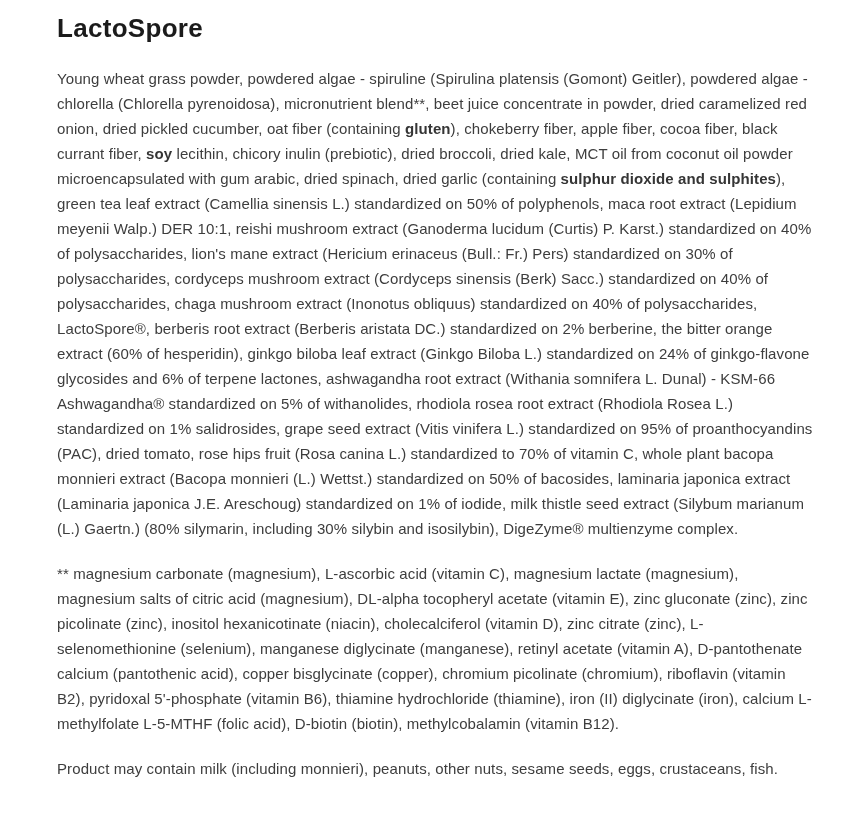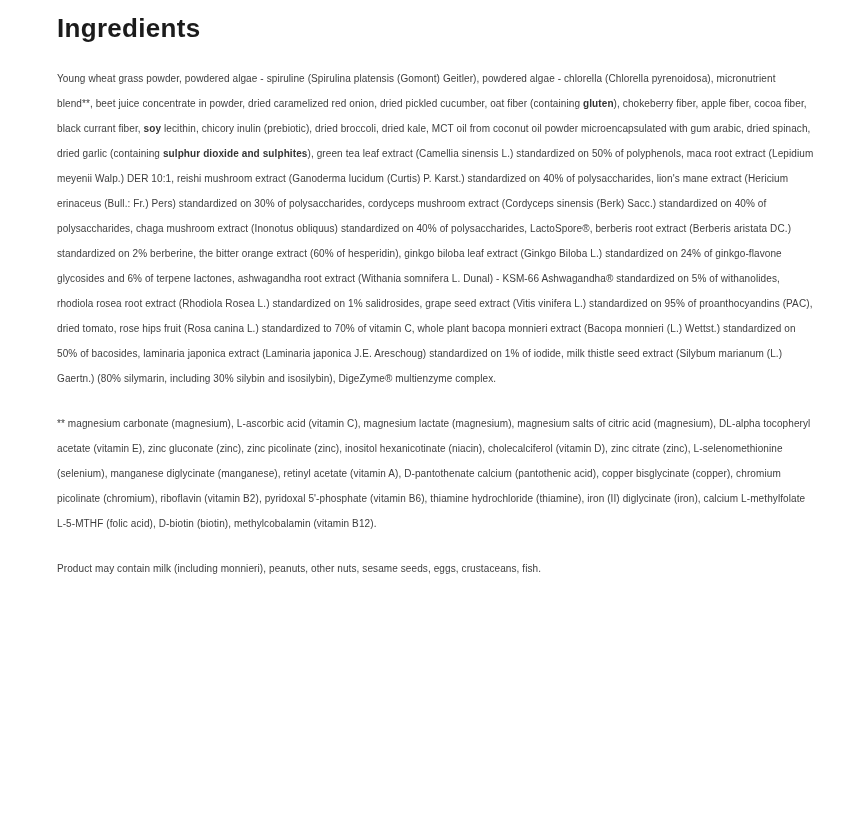--- a/index.html
+++ b/index.html
@@ -18,39 +18,39 @@
   h1.page-title {
     margin: 0 0 22px 0;
     font-size: 26px;
     line-height: 32px;
     font-weight: 700;
     letter-spacing: 0.3px;
     color: #1b1b1b;
   }
   p.body-par {
     margin: 0 0 20px 0;
-    font-size: 10px;
+    font-size: 15px;
     line-height: 25px;
     letter-spacing: 0.1px;
     color: #3d3d3d;
   }
   p.body-par:last-child {
     margin-bottom: 0;
   }
   .bold-seg {
     font-weight: 700;
     color: #353535;
   }
 </style>
 </head>
 <body>
 
 <div class="page">
 
-  <h1 class="page-title">Ingredients</h1>
+  <h1 class="page-title">LactoSpore</h1>
 
   <p class="body-par"><span>Young wheat grass powder, powdered algae - spiruline (Spirulina platensis (Gomont) Geitler), powdered algae - chlorella (Chlorella pyrenoidosa), micronutrient blend**, beet juice concentrate in powder, dried caramelized red onion, dried pickled cucumber, oat fiber (containing </span><span class="bold-seg">gluten</span><span>), chokeberry fiber, apple fiber, cocoa fiber, black currant fiber, </span><span class="bold-seg">soy</span><span> lecithin, chicory inulin (prebiotic), dried broccoli, dried kale, MCT oil from coconut oil powder microencapsulated with gum arabic, dried spinach, dried garlic (containing </span><span class="bold-seg">sulphur dioxide and sulphites</span><span>), green tea leaf extract (Camellia sinensis L.) standardized on 50% of polyphenols, maca root extract (Lepidium meyenii Walp.) DER 10:1, reishi mushroom extract (Ganoderma lucidum (Curtis) P. Karst.) standardized on 40% of polysaccharides, lion's mane extract (Hericium erinaceus (Bull.: Fr.) Pers) standardized on 30% of polysaccharides, cordyceps mushroom extract (Cordyceps sinensis (Berk) Sacc.) standardized on 40% of polysaccharides, chaga mushroom extract (Inonotus obliquus) standardized on 40% of polysaccharides, LactoSpore®, berberis root extract (Berberis aristata DC.) standardized on 2% berberine, the bitter orange extract (60% of hesperidin), ginkgo biloba leaf extract (Ginkgo Biloba L.) standardized on 24% of ginkgo-flavone glycosides and 6% of terpene lactones, ashwagandha root extract (Withania somnifera L. Dunal) - KSM-66 Ashwagandha® standardized on 5% of withanolides, rhodiola rosea root extract (Rhodiola Rosea L.) standardized on 1% salidrosides, grape seed extract (Vitis vinifera L.) standardized on 95% of proanthocyandins (PAC), dried tomato, rose hips fruit (Rosa canina L.) standardized to 70% of vitamin C, whole plant bacopa monnieri extract (Bacopa monnieri (L.) Wettst.) standardized on 50% of bacosides, laminaria japonica extract (Laminaria japonica J.E. Areschoug) standardized on 1% of iodide, milk thistle seed extract (Silybum marianum (L.) Gaertn.) (80% silymarin, including 30% silybin and isosilybin), DigeZyme® multienzyme complex.</span></p>
 
   <p class="body-par">** magnesium carbonate (magnesium), L-ascorbic acid (vitamin C), magnesium lactate (magnesium), magnesium salts of citric acid (magnesium), DL-alpha tocopheryl acetate (vitamin E), zinc gluconate (zinc), zinc picolinate (zinc), inositol hexanicotinate (niacin), cholecalciferol (vitamin D), zinc citrate (zinc), L-selenomethionine (selenium), manganese diglycinate (manganese), retinyl acetate (vitamin A), D-pantothenate calcium (pantothenic acid), copper bisglycinate (copper), chromium picolinate (chromium), riboflavin (vitamin B2), pyridoxal 5'-phosphate (vitamin B6), thiamine hydrochloride (thiamine), iron (II) diglycinate (iron), calcium L-methylfolate L-5-MTHF (folic acid), D-biotin (biotin), methylcobalamin (vitamin B12).</p>
 
   <p class="body-par">Product may contain milk (including monnieri), peanuts, other nuts, sesame seeds, eggs, crustaceans, fish.</p>
 
 </div>
 
 </body></html>

